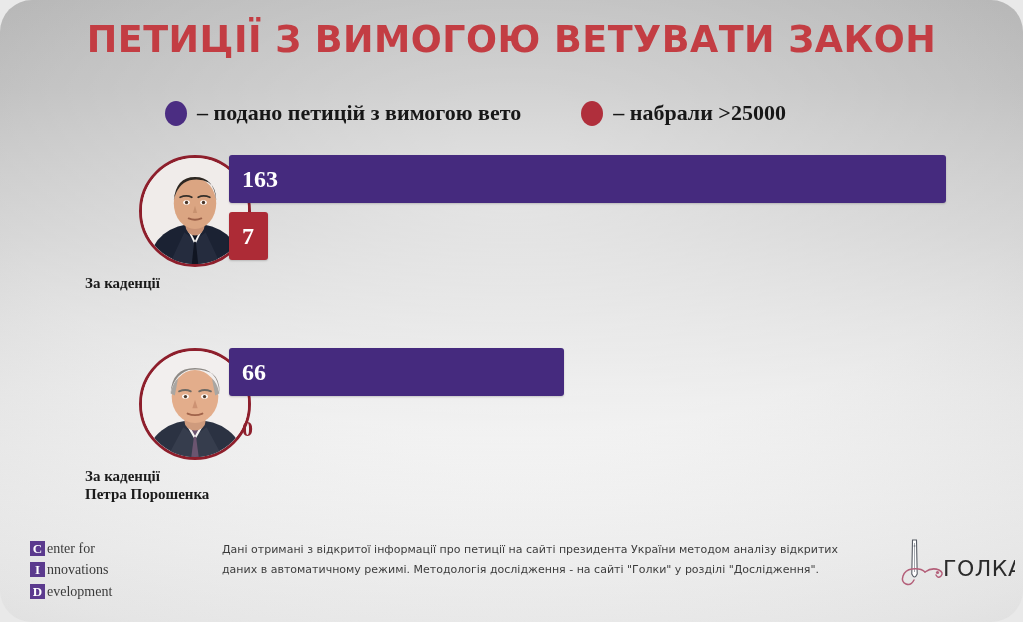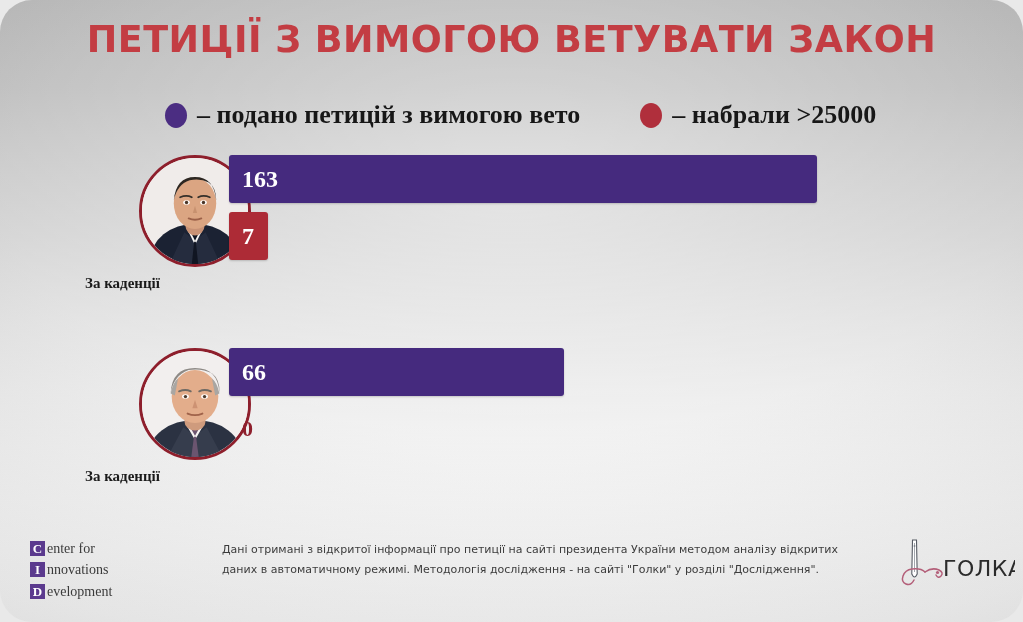--- a/index.html
+++ b/index.html
@@ -73,21 +73,21 @@
     height: 25px;
     border-radius: 50%;
     flex: 0 0 auto;
   }
   .legend-dot.purple { background: #4b2d82; }
   .legend-dot.red { background: #b02f3c; }
   .legend-label {
     margin-left: 10px;
     font-family: "Liberation Serif", serif;
     font-weight: bold;
-    font-size: 26px;
+    font-size: 22px;
     color: #171717;
     white-space: nowrap;
   }
 
   
   .row {
     position: absolute;
     left: 0;
     width: 1023px;
   }
@@ -251,21 +251,21 @@
           <path d="M50 45 L48 52 L52 52 Z" fill="#c7916f"></path>
           <path d="M44 57 Q50 59.5 56 57" stroke="#9c6149" stroke-width="1.7" fill="none" stroke-linecap="round"></path>
         </svg>
       </div>
       <div class="caption">
         <div>За каденції</div>
       </div>
     </div>
 
     <div class="bars">
-      <div class="bar bar-purple" style="width:588px;">
+      <div class="bar bar-purple" style="width:717px;">
         <span class="bar-value">163</span>
       </div>
       <div class="bar-gap"></div>
       <div class="bar bar-red" style="width:39px;">
         <span class="bar-value">7</span>
       </div>
     </div>
   </div>
 
   <div class="row" id="row-poroshenko">
@@ -288,20 +288,21 @@
           <circle cx="41" cy="43" r="1.6" fill="#4a3a2c"></circle>
           <circle cx="59" cy="43" r="1.6" fill="#4a3a2c"></circle>
           <path d="M35 38 Q41 35.5 46 38" stroke="#6f6a64" stroke-width="1.8" fill="none" stroke-linecap="round"></path>
           <path d="M54 38 Q59 35.5 65 38" stroke="#6f6a64" stroke-width="1.8" fill="none" stroke-linecap="round"></path>
           <path d="M50 46 L47.5 54 L52.5 54 Z" fill="#cd9273"></path>
           <path d="M43 59 Q50 62 57 59" stroke="#a0634a" stroke-width="1.8" fill="none" stroke-linecap="round"></path>
         </svg>
       </div>
       <div class="caption">
         <div>За каденції</div>
+        <div>Петра Порошенка</div>
       </div>
     </div>
 
     <div class="bars">
       <div class="bar bar-purple" style="width:335px;">
         <span class="bar-value">66</span>
       </div>
       <div class="bar-gap"></div>
       <div class="bar-zero">0</div>
     </div>

